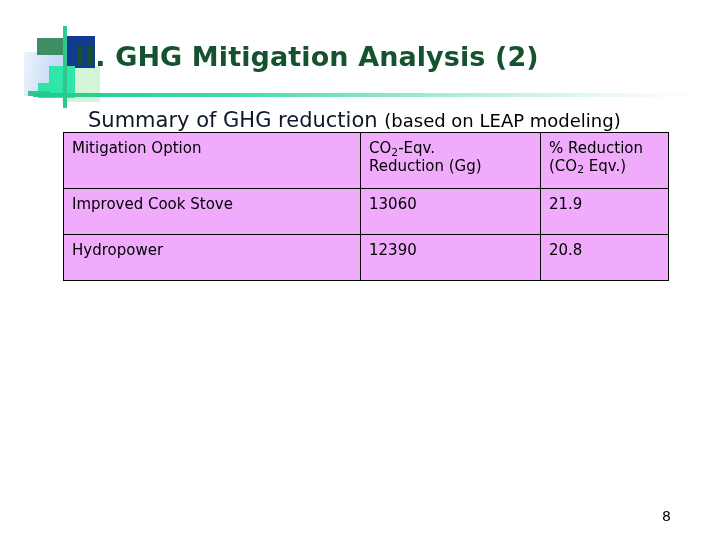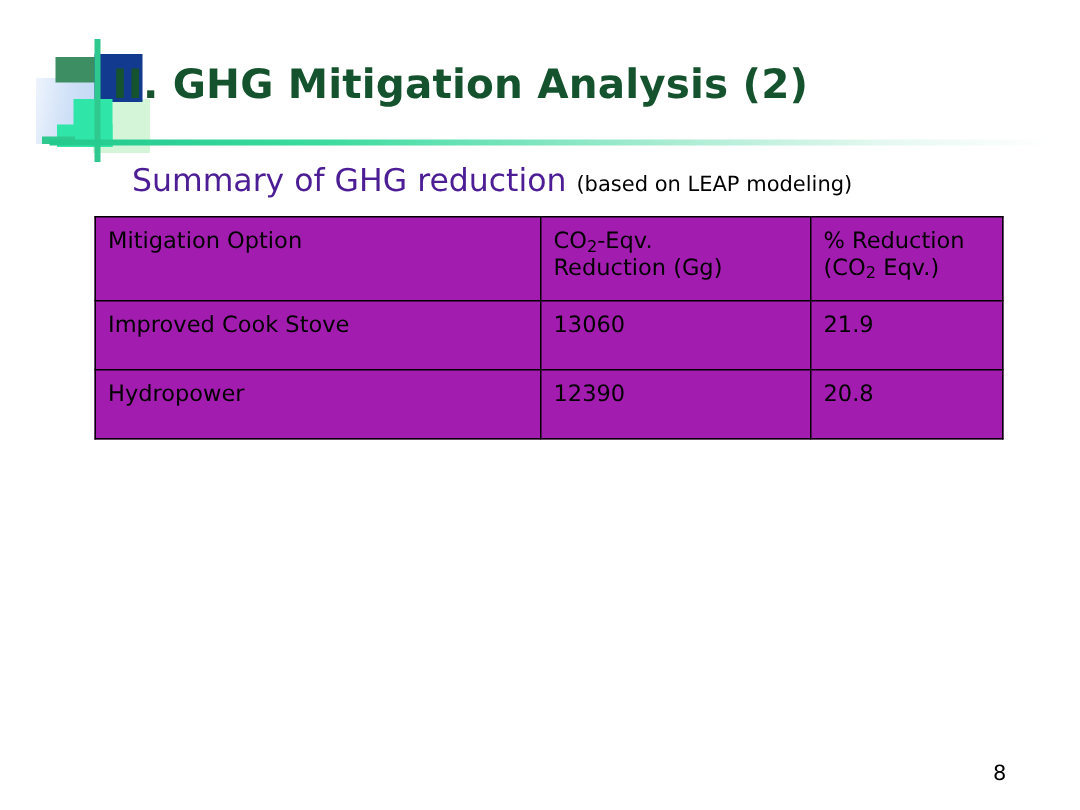--- a/index.html
+++ b/index.html
@@ -100,36 +100,36 @@
   
   .subtitle {
     position: absolute;
     left: 88px;
     top: 108px;
     white-space: nowrap;
     color: #000000;
   }
   .subtitle .main {
     font-size: 21px;
-    color: #4c1d95;
+    color: #0f172a;
   }
   .subtitle .note {
-    font-size: 14px;
+    font-size: 18px;
     color: #000000;
   }
 
   
   .data-table {
     position: absolute;
     left: 63px;
-    top: 144px;
+    top: 132px;
     width: 605px;
     border-collapse: collapse;
     table-layout: fixed;
-    background: #a21caf;
+    background: #f0abfc;
   }
   .data-table th,
   .data-table td {
     border: 1.6px solid #000000;
     text-align: left;
     vertical-align: top;
     padding: 7px 0 0 8px;
     font-size: 15px;
     font-weight: normal;
     color: #000000;

